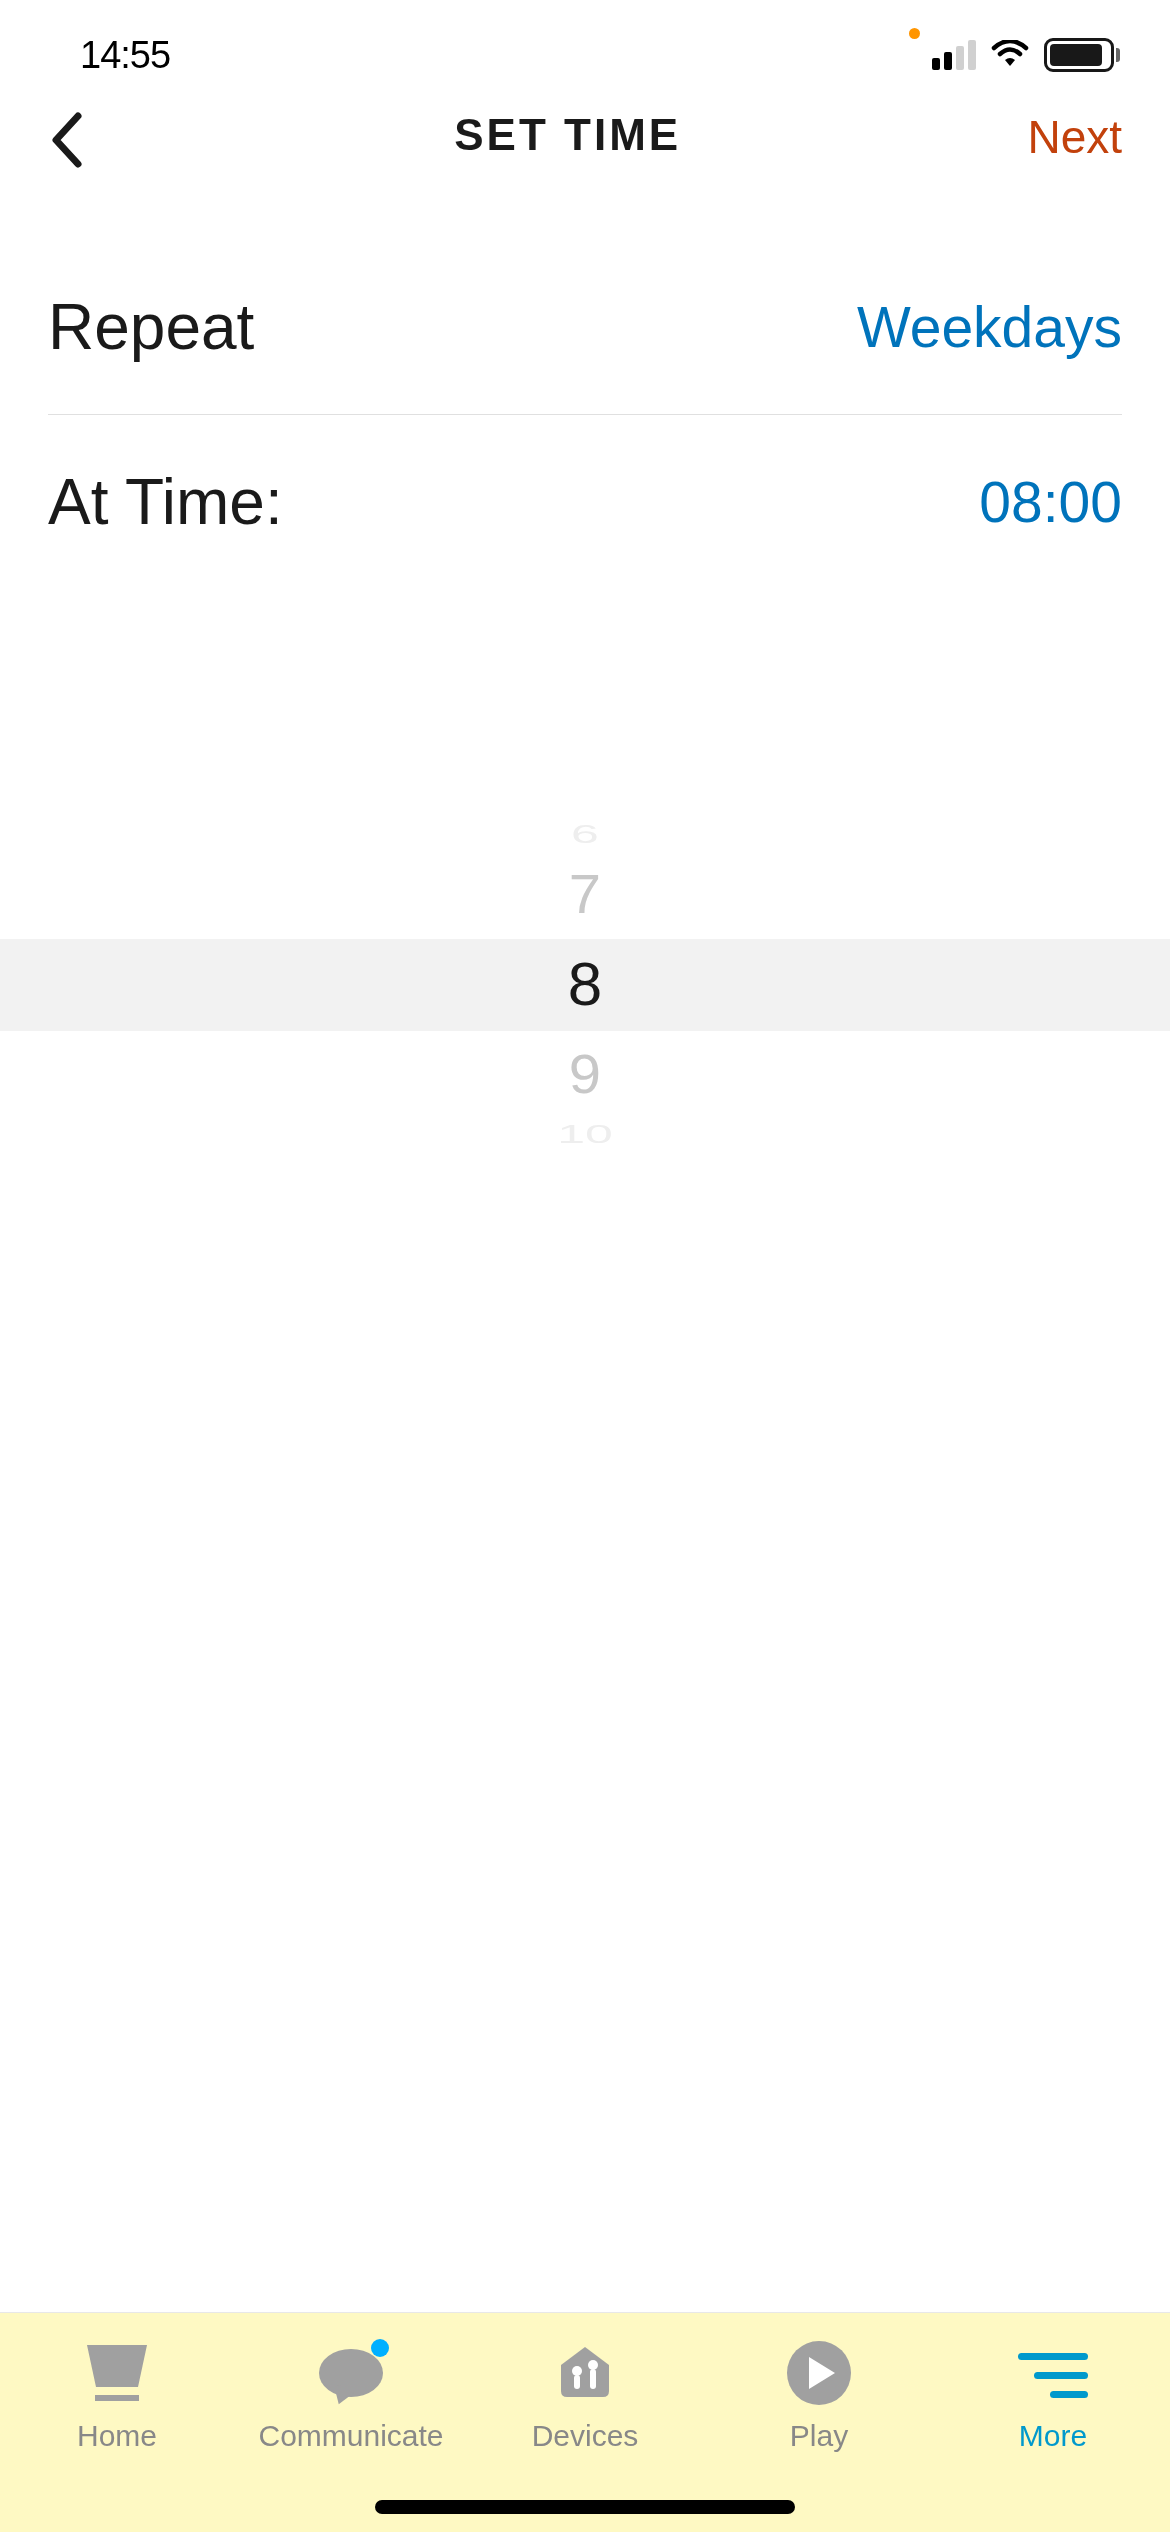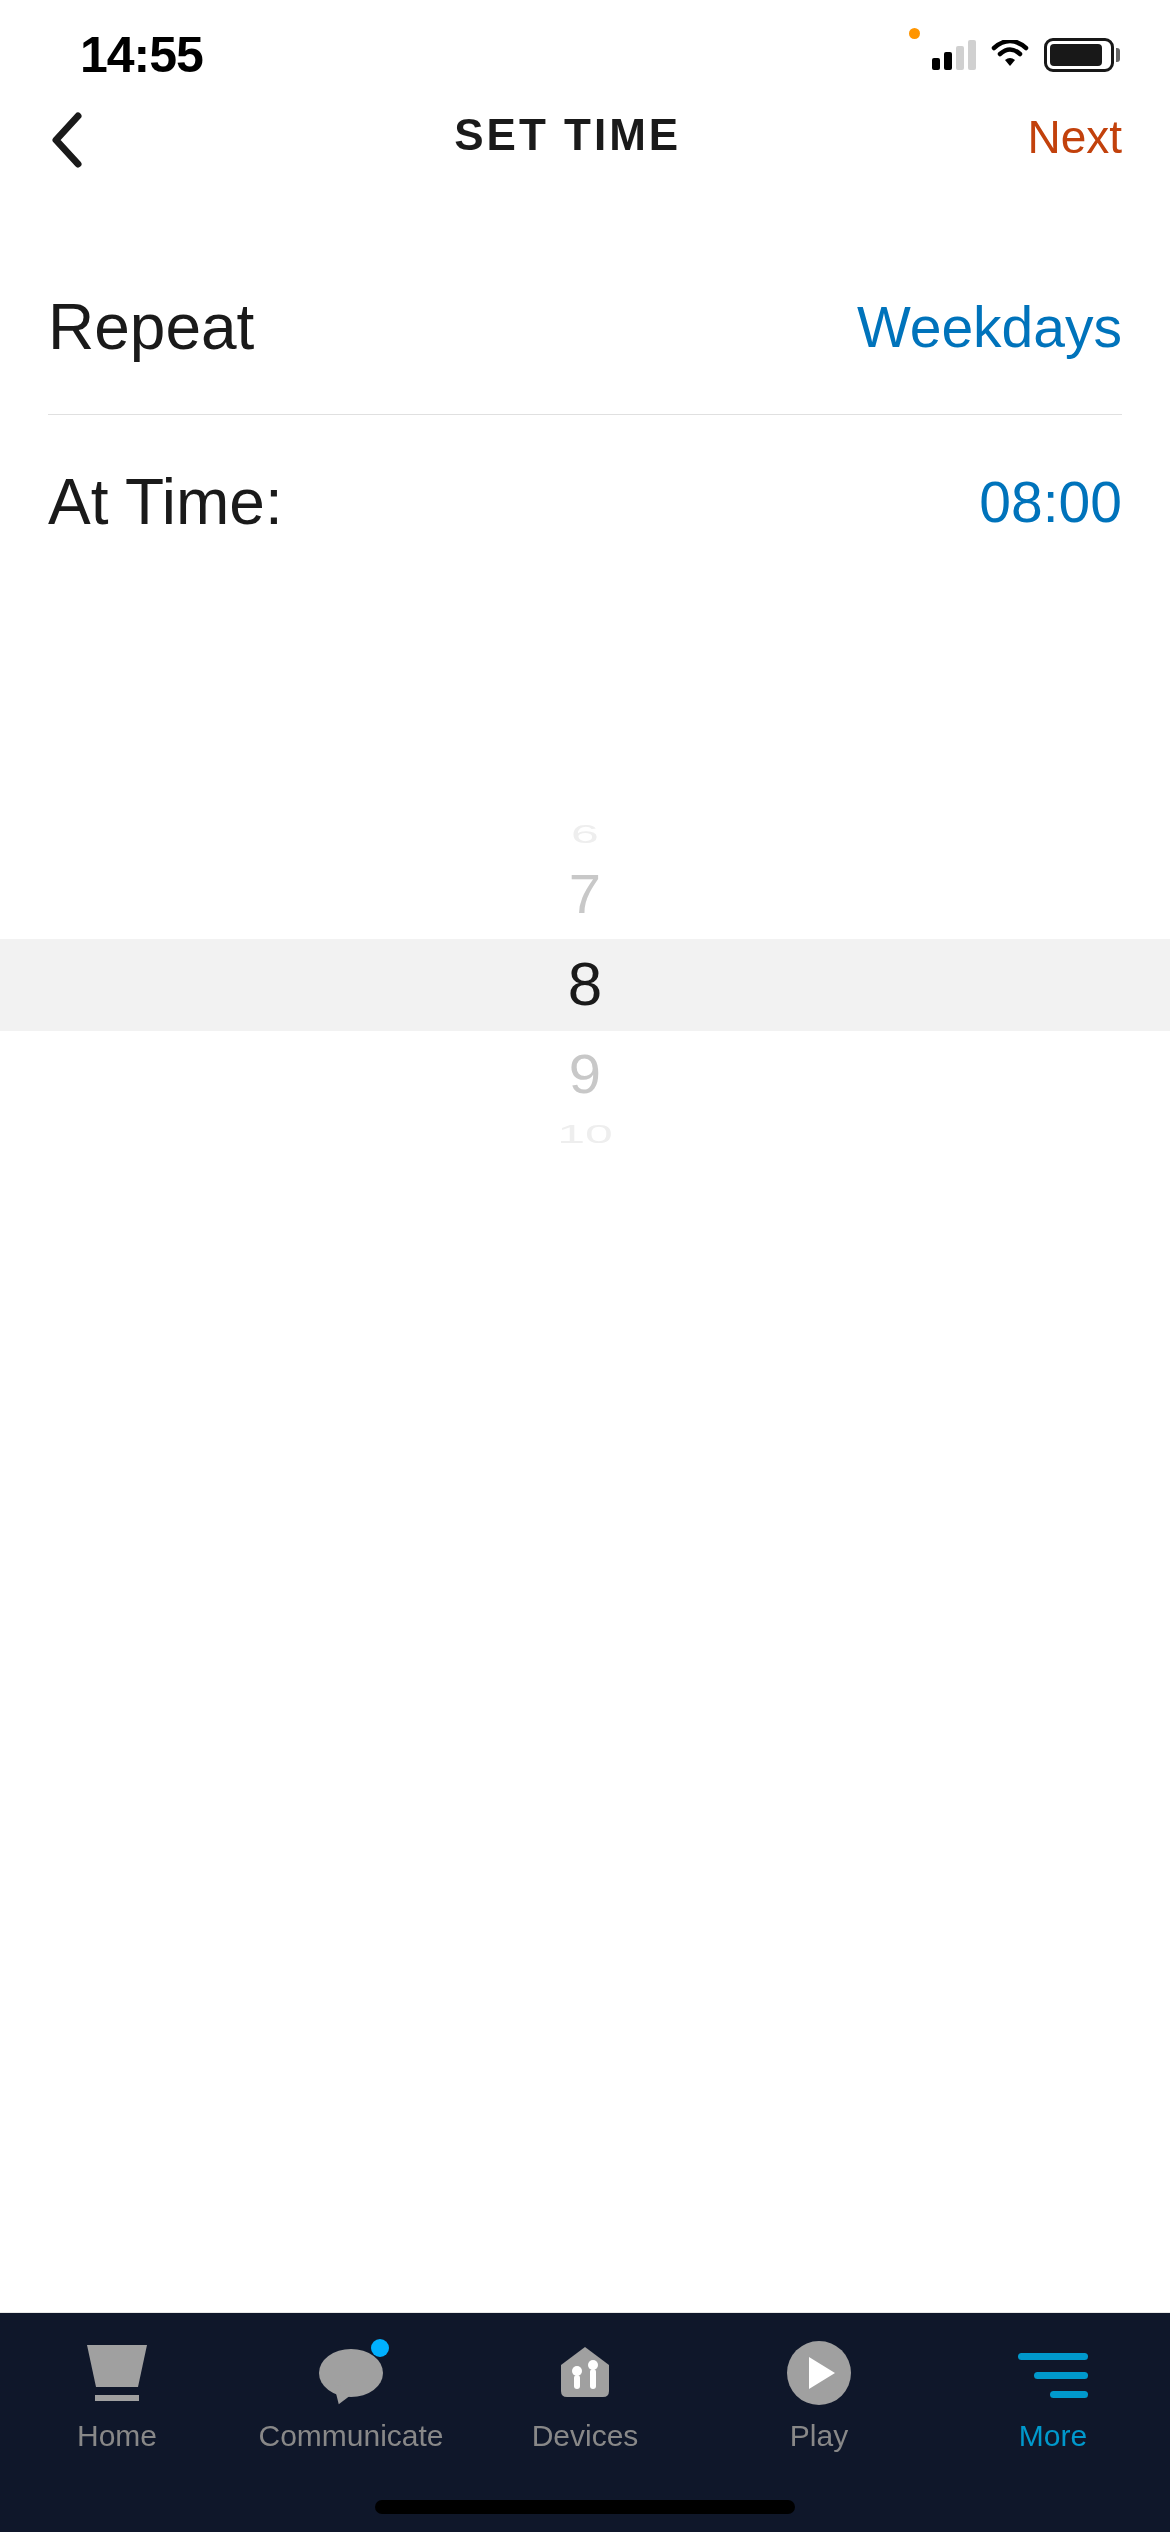--- a/index.html
+++ b/index.html
@@ -20,22 +20,22 @@
     
     .status-bar {
       height: 110px;
       display: flex;
       align-items: center;
       justify-content: space-between;
       padding: 0 50px 0 80px;
       position: relative;
     }
     .status-time {
-      font-size: 50px;
-      font-weight: 700;
+      font-size: 38px;
+      font-weight: 400;
       color: #000;
       letter-spacing: -1px;
     }
     .status-right {
       display: flex;
       align-items: center;
       gap: 14px;
     }
     .orange-dot {
       position: absolute;
@@ -193,21 +193,21 @@
     .tab-bar {
       position: absolute;
       bottom: 0;
       left: 0;
       right: 0;
       height: 220px;
       border-top: 1px solid #e8e8e8;
       display: flex;
       justify-content: space-around;
       padding-top: 28px;
-      background: #0f172a;
+      background: #fef9c3;
     }
     .tab-item {
       display: flex;
       flex-direction: column;
       align-items: center;
       gap: 14px;
       width: 180px;
     }
     .tab-icon {
       height: 64px;

